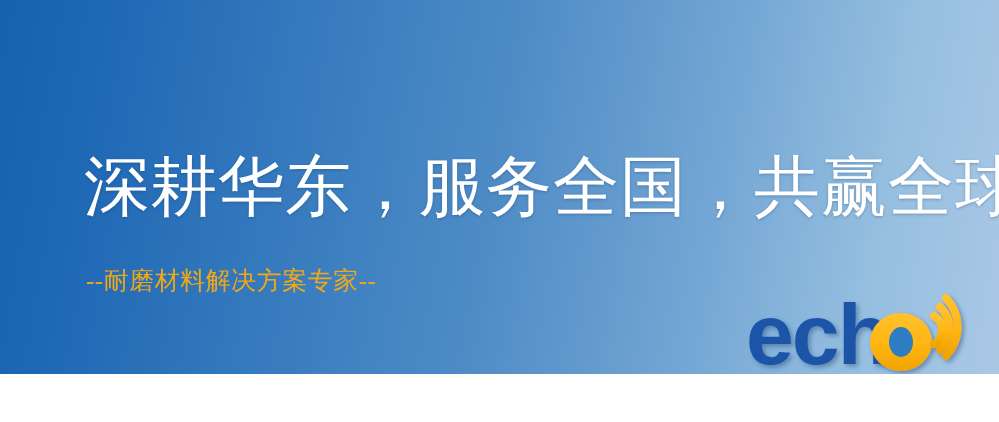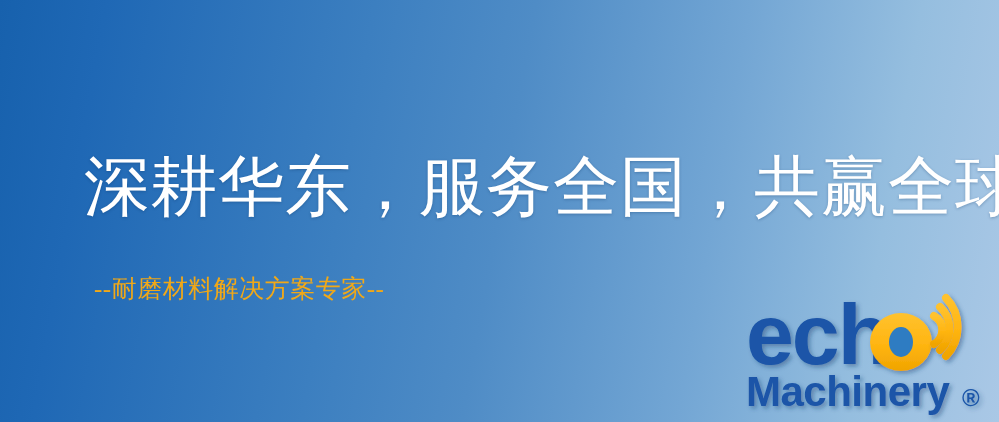--- a/index.html
+++ b/index.html
@@ -5,21 +5,21 @@
 <style>
   html, body {
     margin: 0;
     padding: 0;
     background: #ffffff;
   }
 
   #banner {
     position: relative;
     width: 999px;
-    height: 422px;
+    height: 374px;
     overflow: hidden;
     
     background: linear-gradient(100deg,
         #1761ad 0%,
         #1f68b5 10%,
         #3c7fc0 35%,
         #4f8cc6 50%,
         #73a6d4 70%,
         #95bedf 86%,
         #aac8e6 100%);
@@ -41,21 +41,21 @@
     letter-spacing: 1px;
     white-space: nowrap;
     text-shadow: 0 1px 3px rgba(10, 50, 95, 0.30);
   }
 
   
   .subtitle {
     position: absolute;
     left: 86px;
     top: 266px;
-    margin: 8px;
+    margin: 0;
     font-family: "Liberation Serif", "DejaVu Serif", serif;
     font-size: 25px;
     line-height: 1.2;
     font-weight: 400;
     color: #f0a818;
     letter-spacing: 0.5px;
     white-space: nowrap;
   }
 
   

